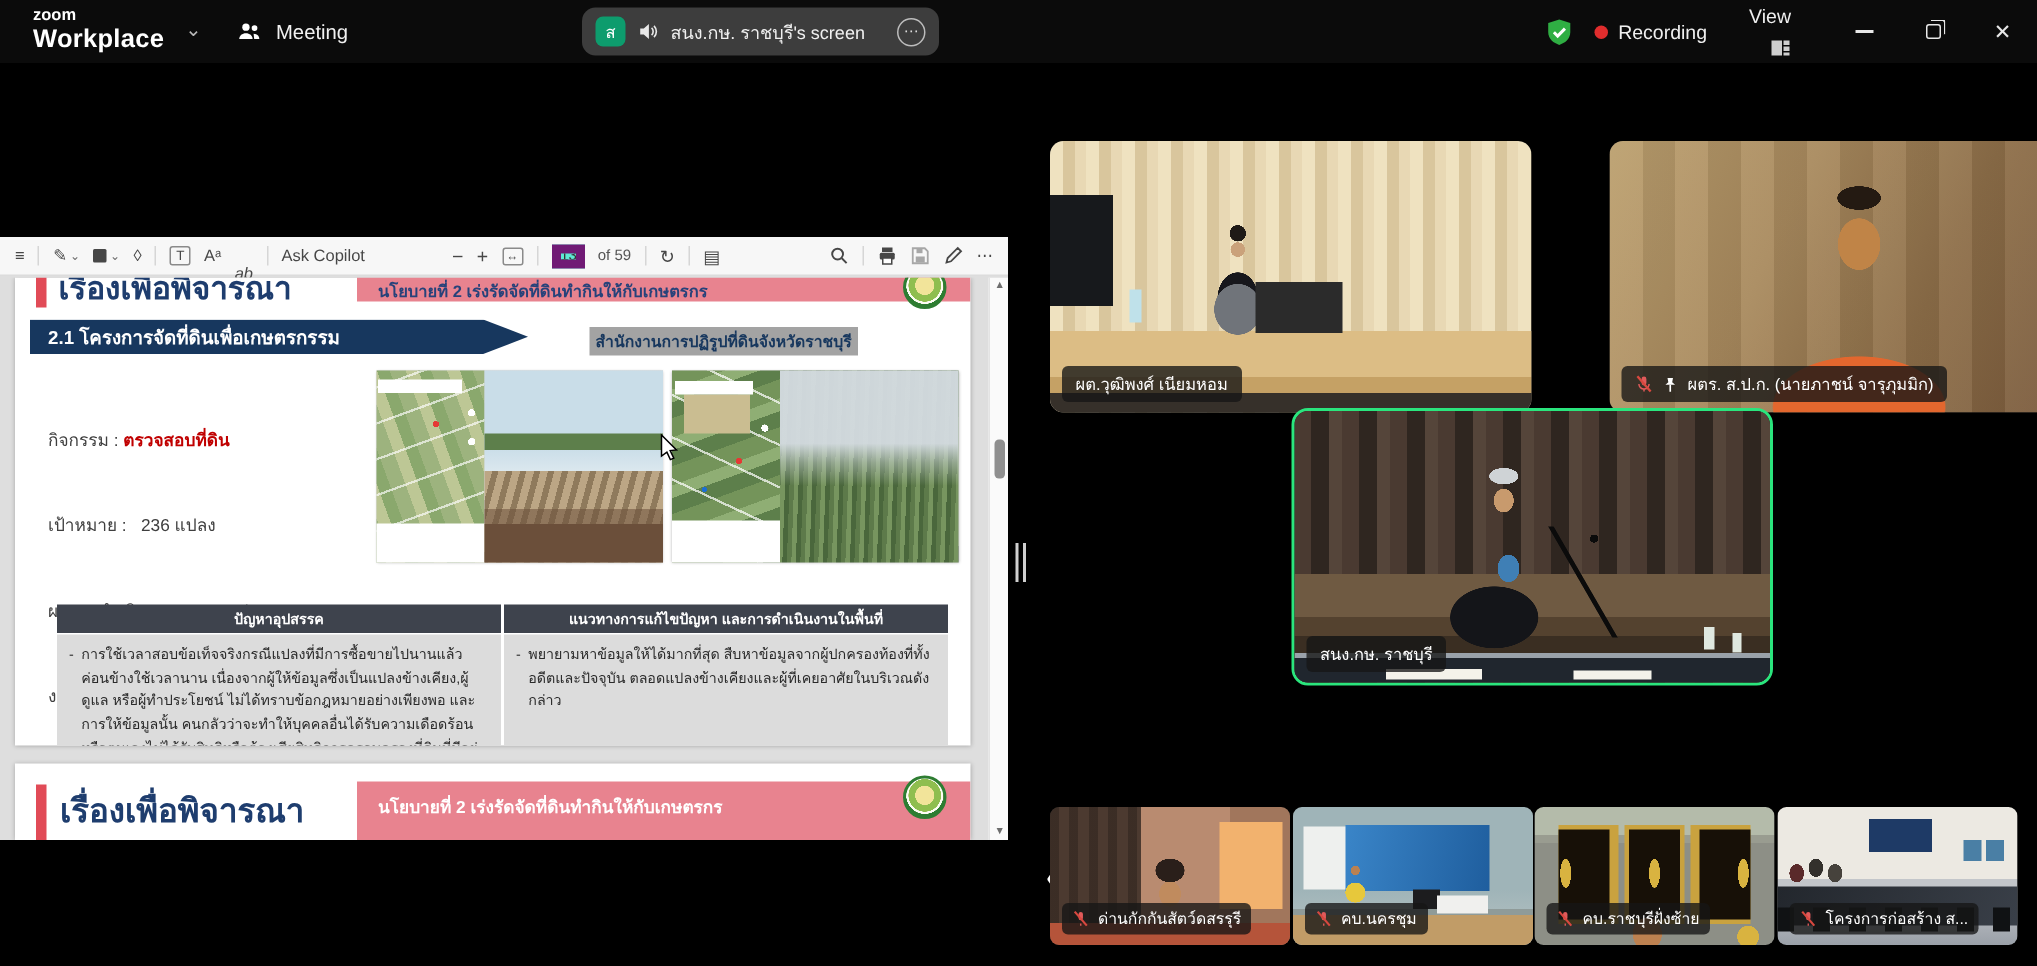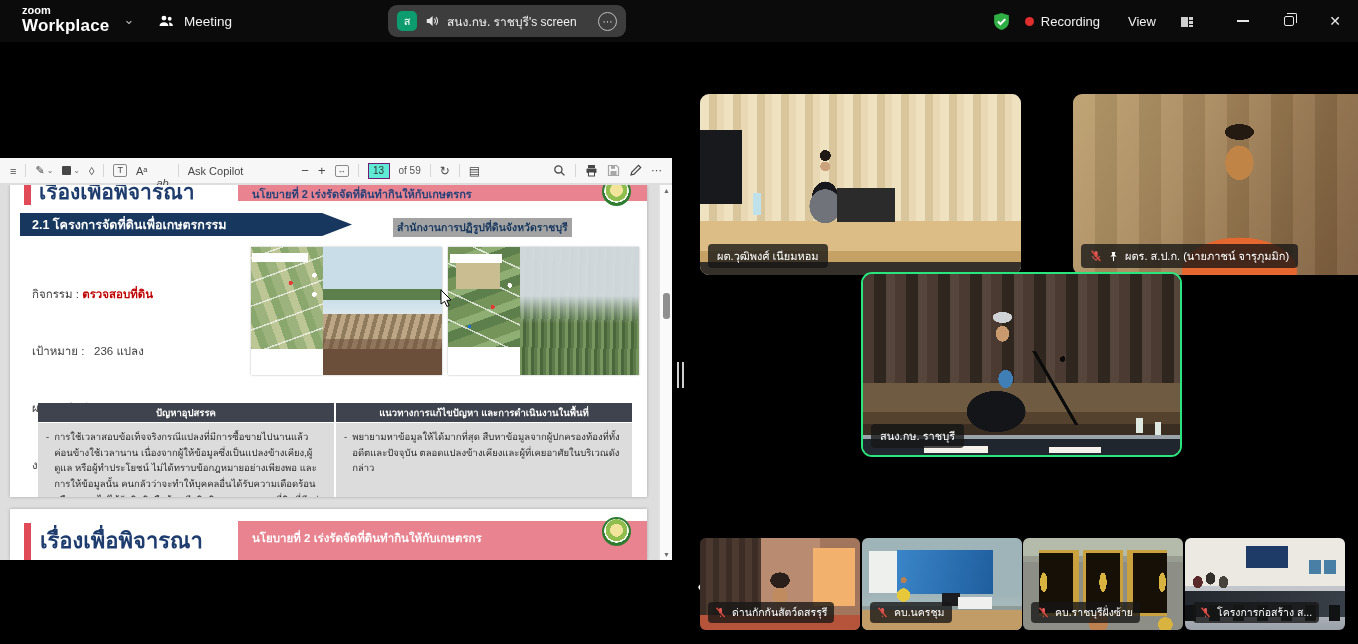--- a/index.html
+++ b/index.html
@@ -18,36 +18,36 @@
     display:flex; align-items:center; gap:8px; padding:0 9px; }
   .share-avatar { width:20px; height:20px; border-radius:5px; background:#0d9c6d; color:#fff; font-size:11px;
     display:flex; align-items:center; justify-content:center; flex:0 0 auto; }
   .share-label { font-size:12px; color:#f0f0f0; white-space:nowrap; overflow:hidden; flex:1; }
   .pill-more { width:19px; height:19px; border:1.5px solid #bdbdbd; border-radius:50%; color:#ddd; font-size:10px;
     display:flex; align-items:center; justify-content:center; flex:0 0 auto; }
   .tb-right { position:absolute; right:0; top:0; height:42px; display:flex; align-items:center; }
   .rec-group { display:flex; align-items:center; gap:7px; margin-right:28px; }
   .rec-dot { width:9px; height:9px; border-radius:50%; background:#e02d2d; }
   .rec-label { font-size:13px; color:#f0f0f0; }
-  .view-group { display:flex; align-items:flex-end; gap:24px; font-size:13px; color:#f0f0f0; margin-right:26px; }
+  .view-group { display:flex; align-items:flex-end; gap:7px; font-size:13px; color:#f0f0f0; margin-right:26px;flex-direction:column; }
   .winbtn { width:46px; height:42px; display:flex; align-items:center; justify-content:center; color:#e8e8e8; font-size:14px; }
   .ico-min { width:12px; height:2px; background:#e8e8e8; }
   .ico-max { width:10px; height:10px; border:1.2px solid #e8e8e8; border-radius:2px; position:relative; }
   .ico-max::before { content:""; position:absolute; left:2px; top:-4px; width:9px; height:9px;
     border-top:1.2px solid #e8e8e8; border-right:1.2px solid #e8e8e8; border-radius:0 2px 0 0; }
 
   
   .pdf { position:absolute; left:0; top:158px; width:672px; height:402px; background:#dedede; }
   .pdf-toolbar { position:absolute; left:0; top:0; width:100%; height:26px; background:#f7f7f7;
     border-bottom:1px solid #dcdcdc; display:flex; align-items:center; padding:0 10px; gap:9px;
     font-size:11px; color:#474747; }
   .tsep { width:1px; height:13px; background:#d6d6d6; }
   .ticon { display:flex; align-items:center; gap:2px; font-size:11px; color:#474747; }
   .caret { font-size:8px; color:#707070; }
-  .page-box { width:22px; height:16px; border:1px solid #701a75; background:#5eead4; text-align:center; font-size:10px; color:#333; }
+  .page-box { width:22px; height:16px; border:6px solid #701a75; background:#5eead4; text-align:center; font-size:10px; color:#333; }
   .fit-box { border:1px solid #8a8a8a; border-radius:2px; font-size:8px; padding:0 2px; line-height:10px; }
   .tspacer { flex:1; }
   .gray-ico { opacity:.45; }
 
   .pdf-content { position:absolute; left:0; top:27px; width:672px; height:375px; background:#dedede; overflow:hidden; }
   .page { position:absolute; left:10px; width:637px; background:#fff; box-shadow:0 0 3px rgba(0,0,0,.25); overflow:hidden; }
   .page1 { top:0; height:312px; }
   .page2 { top:324px; height:51px; }
 
   .doc-header { position:relative; height:22px; overflow:visible; }

